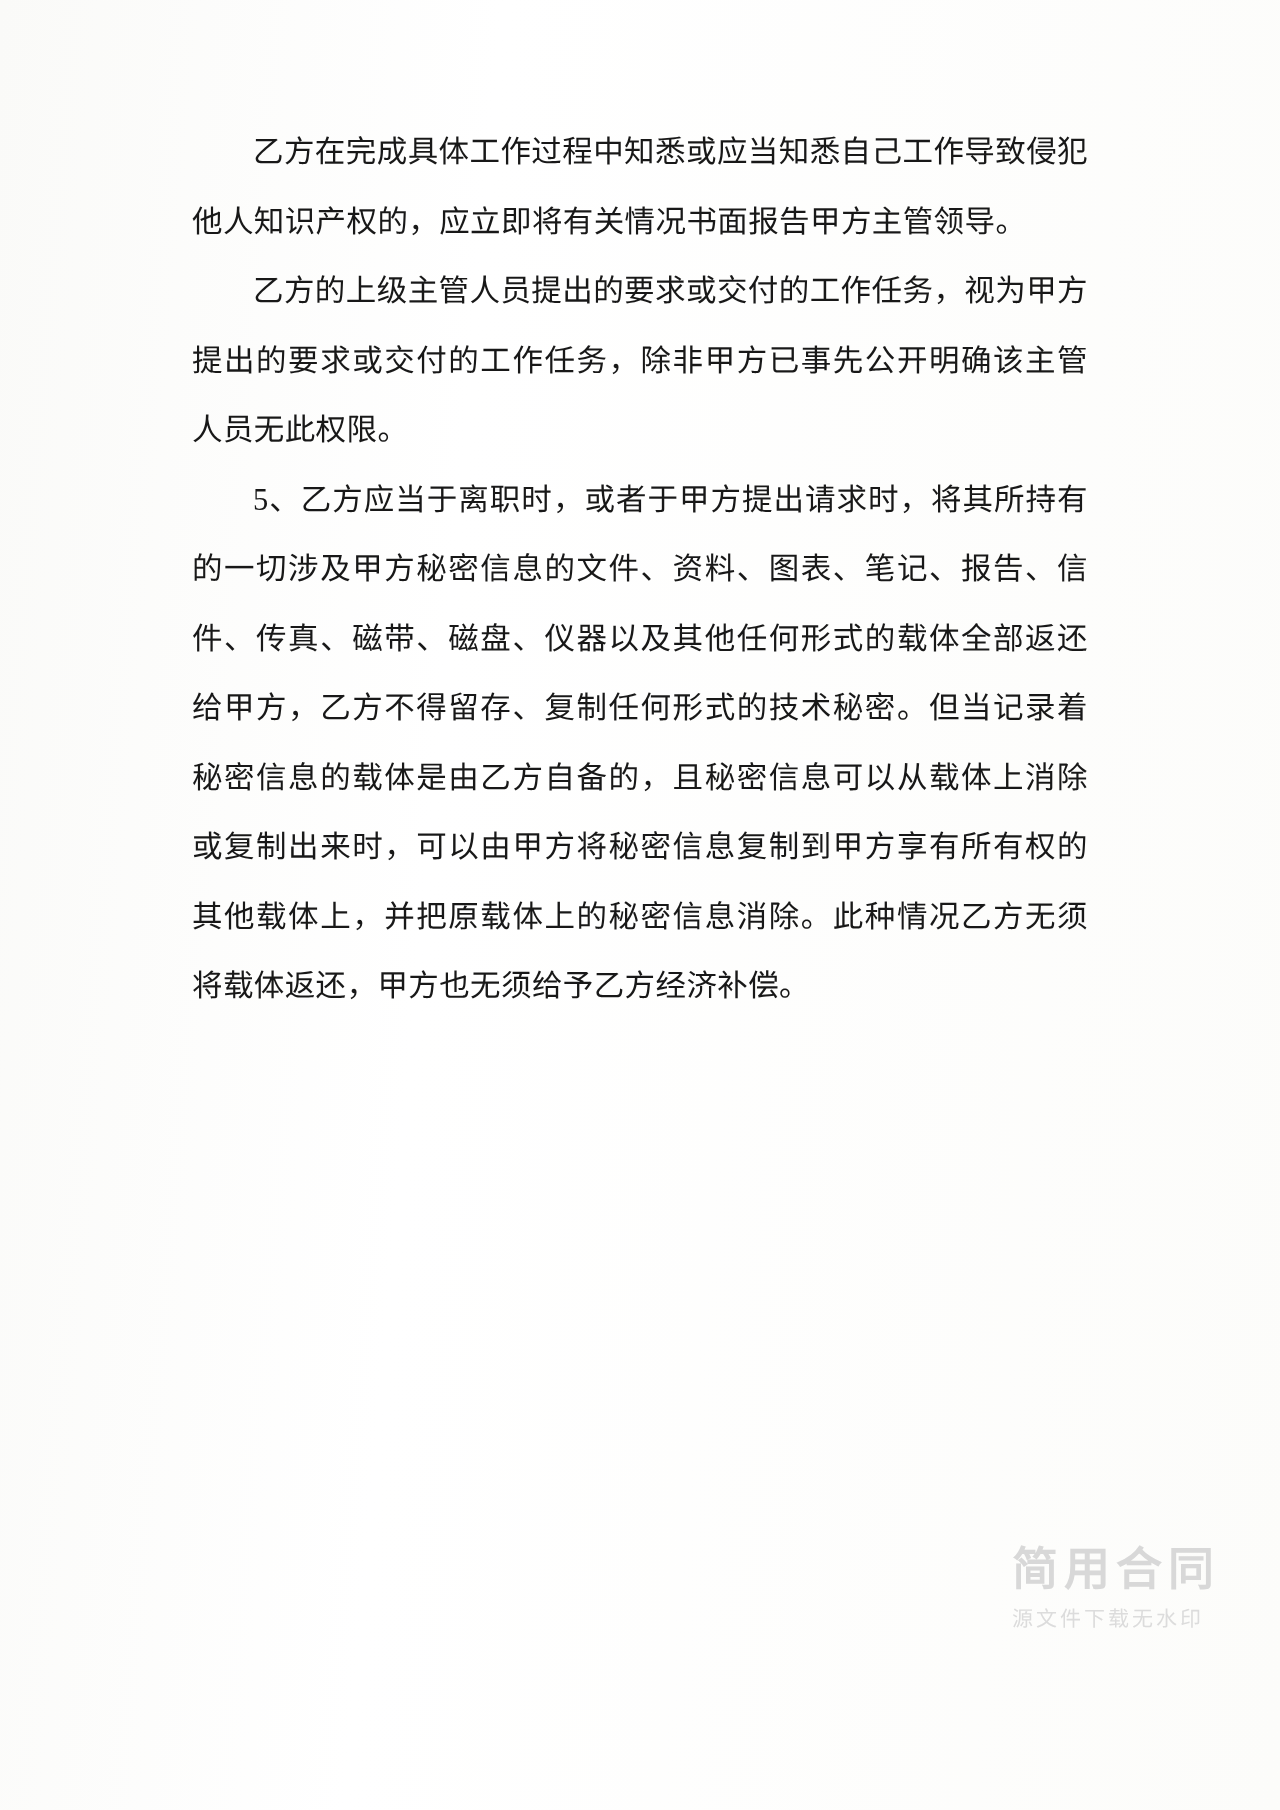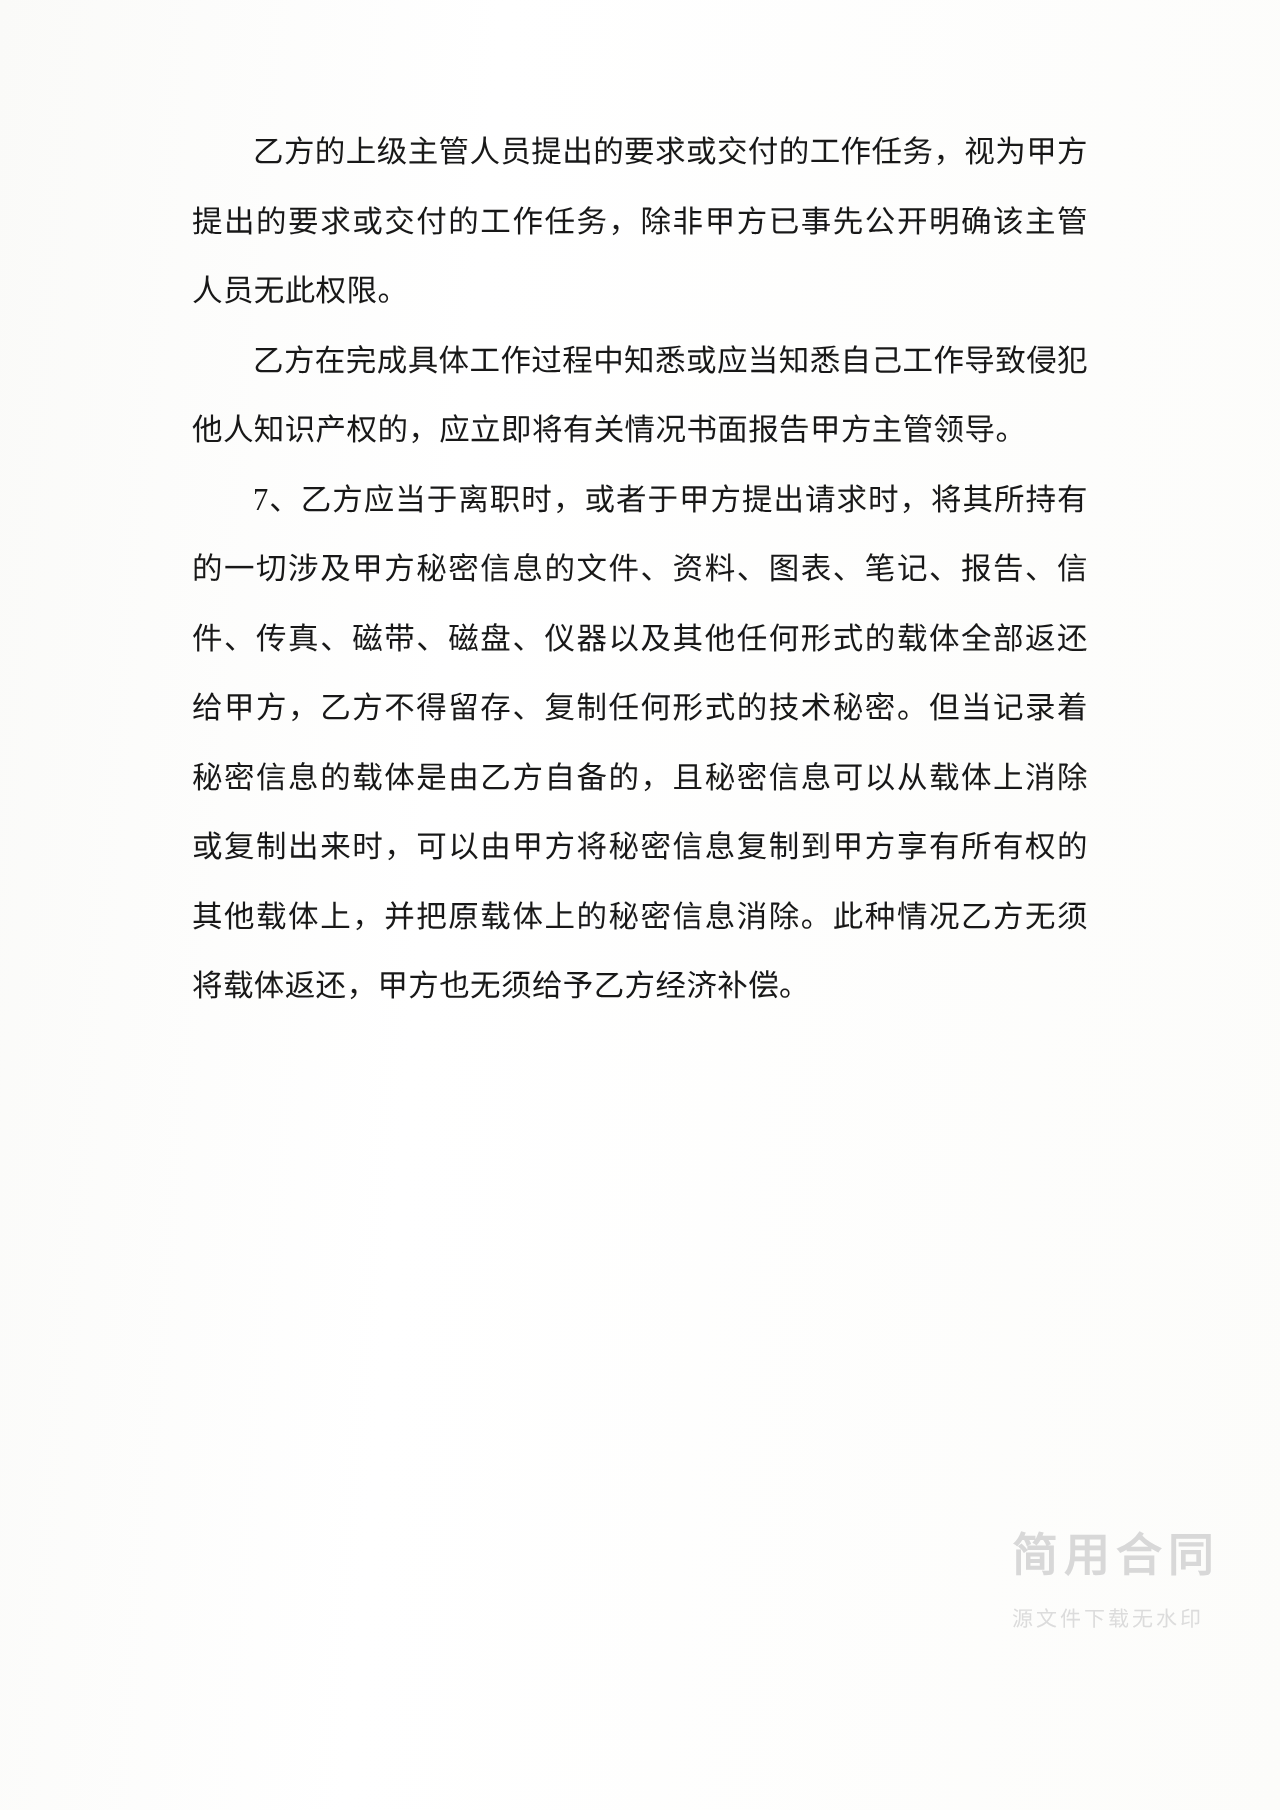--- a/index.html
+++ b/index.html
@@ -68,47 +68,47 @@
   .wm-main {
     font-size: 46px;
     font-weight: 700;
     letter-spacing: 6px;
     color: #d8d8d8;
     font-family: "Liberation Sans", "DejaVu Sans", sans-serif;
     line-height: 1.18;
     white-space: nowrap;
   }
   .wm-sub {
-    margin-top: 20px;
+    margin-top: 6px;
     font-size: 21px;
     letter-spacing: 3px;
     color: #dcdcdc;
     font-family: "Liberation Sans", "DejaVu Sans", sans-serif;
     white-space: nowrap;
   }
 </style>
 </head>
 <body>
 
 <div class="page">
 
   <div class="content">
 
     <p class="para">
-      <span class="t">乙方的上级主管人员提出的要求或交付的工作任务，视为甲方提出的要求或交付的工作任务，除非甲方已事先公开明确该主管人员无此权限。</span>
+      <span class="t">乙方在完成具体工作过程中知悉或应当知悉自己工作导致侵犯他人知识产权的，应立即将有关情况书面报告甲方主管领导。</span>
     </p>
 
     <p class="para">
-      <span class="t">乙方在完成具体工作过程中知悉或应当知悉自己工作导致侵犯他人知识产权的，应立即将有关情况书面报告甲方主管领导。</span>
+      <span class="t">乙方的上级主管人员提出的要求或交付的工作任务，视为甲方提出的要求或交付的工作任务，除非甲方已事先公开明确该主管人员无此权限。</span>
     </p>
 
 
 
     <p class="para">
-      <span class="t">7、乙方应当于离职时，或者于甲方提出请求时，将其所持有的一切涉及甲方秘密信息的文件、资料、图表、笔记、报告、信件、传真、磁带、磁盘、仪器以及其他任何形式的载体全部返还给甲方，乙方不得留存、复制任何形式的技术秘密。但当记录着秘密信息的载体是由乙方自备的，且秘密信息可以从载体上消除或复制出来时，可以由甲方将秘密信息复制到甲方享有所有权的其他载体上，并把原载体上的秘密信息消除。此种情况乙方无须将载体返还，甲方也无须给予乙方经济补偿。</span>
+      <span class="t">5、乙方应当于离职时，或者于甲方提出请求时，将其所持有的一切涉及甲方秘密信息的文件、资料、图表、笔记、报告、信件、传真、磁带、磁盘、仪器以及其他任何形式的载体全部返还给甲方，乙方不得留存、复制任何形式的技术秘密。但当记录着秘密信息的载体是由乙方自备的，且秘密信息可以从载体上消除或复制出来时，可以由甲方将秘密信息复制到甲方享有所有权的其他载体上，并把原载体上的秘密信息消除。此种情况乙方无须将载体返还，甲方也无须给予乙方经济补偿。</span>
     </p>
 
   </div>
 
   <div class="watermark">
     <div class="wm-main">简用合同</div>
     <div class="wm-sub">源文件下载无水印</div>
   </div>
 
 </div>

